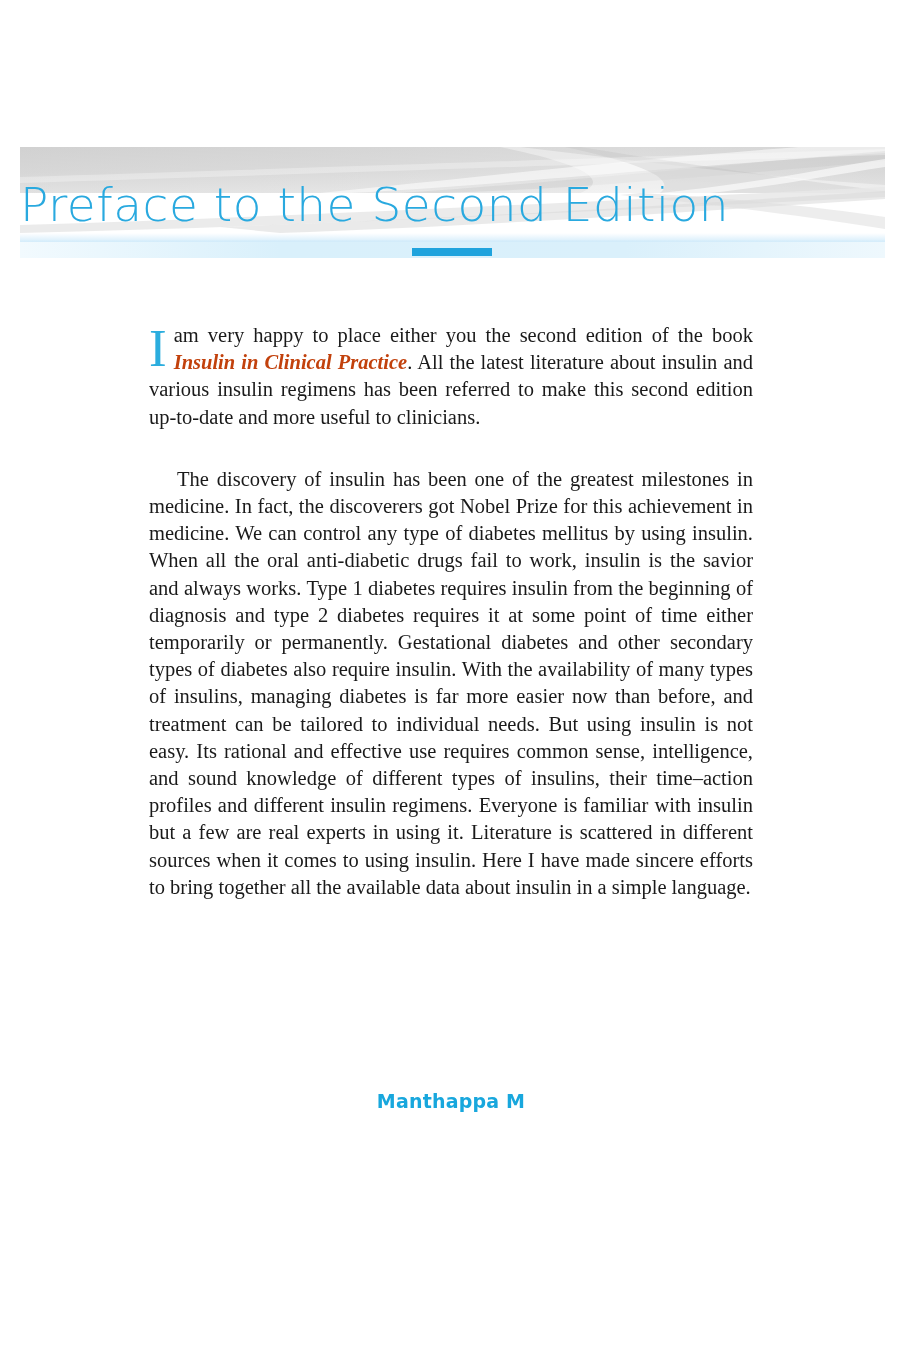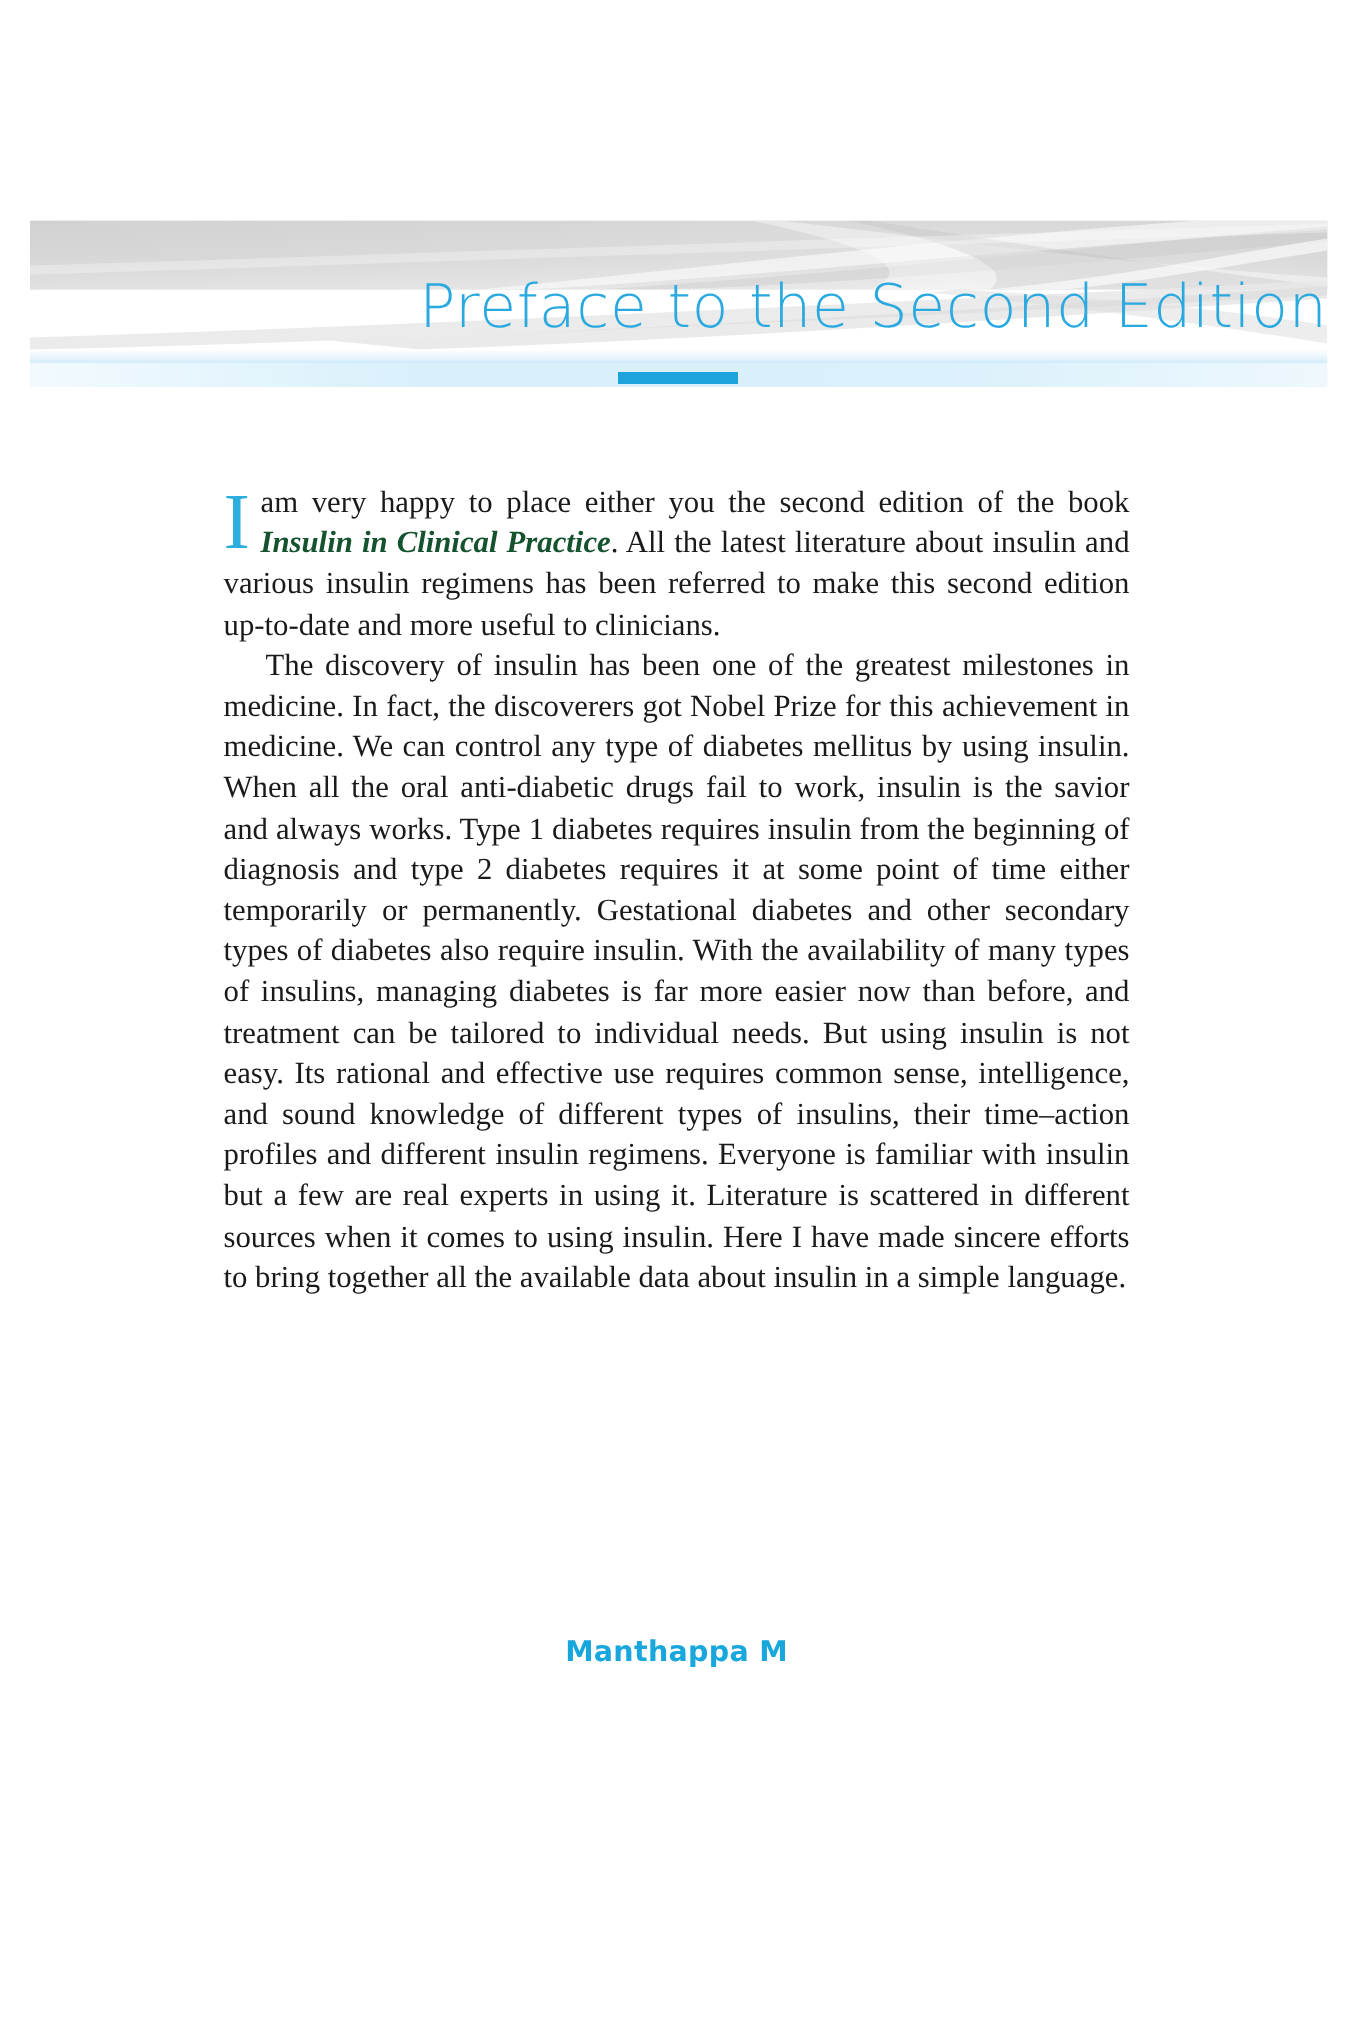--- a/index.html
+++ b/index.html
@@ -32,25 +32,25 @@
     height: 112px;
     display: block;
   }
 
   .page-title {
     position: absolute;
     left: 0;
     top: 30px;
     width: 865px;
     height: 56px;
-    text-align: right;
+    text-align: left;
     color: #29a9df;
     font-family: "DejaVu Sans", sans-serif;
     font-weight: 300;
-    font-size: 40px;
+    font-size: 47px;
     letter-spacing: 0.5px;
     line-height: 56px;
     white-space: nowrap;
     z-index: 5;
   }
 
   .title-underline {
     position: absolute;
     left: 392px;
     top: 101px;
@@ -73,39 +73,40 @@
     text-align: justify;
     text-justify: inter-word;
     font-family: "Liberation Serif", serif;
     font-size: 20.5px;
     line-height: 27.2px;
     color: #1a1a1a;
   }
 
   .para.indent {
     text-indent: 28px;
+    margin-top: 35px;
   }
 
   .para.first {
     text-indent: 0;
   }
 
   .dropcap {
     float: left;
     color: #2badde;
     font-family: "Liberation Serif", serif;
     font-size: 53px;
     line-height: 46px;
     font-weight: 400;
     padding: 2px 7px 0 0;
     margin-top: 1px;
   }
 
   .booktitle {
-    color: #14532d;
+    color: #c2410c;
     font-style: italic;
     font-weight: bold;
   }
 
   
   .signature {
     position: absolute;
     left: 149px;
     top: 1090px;
     width: 604px;

